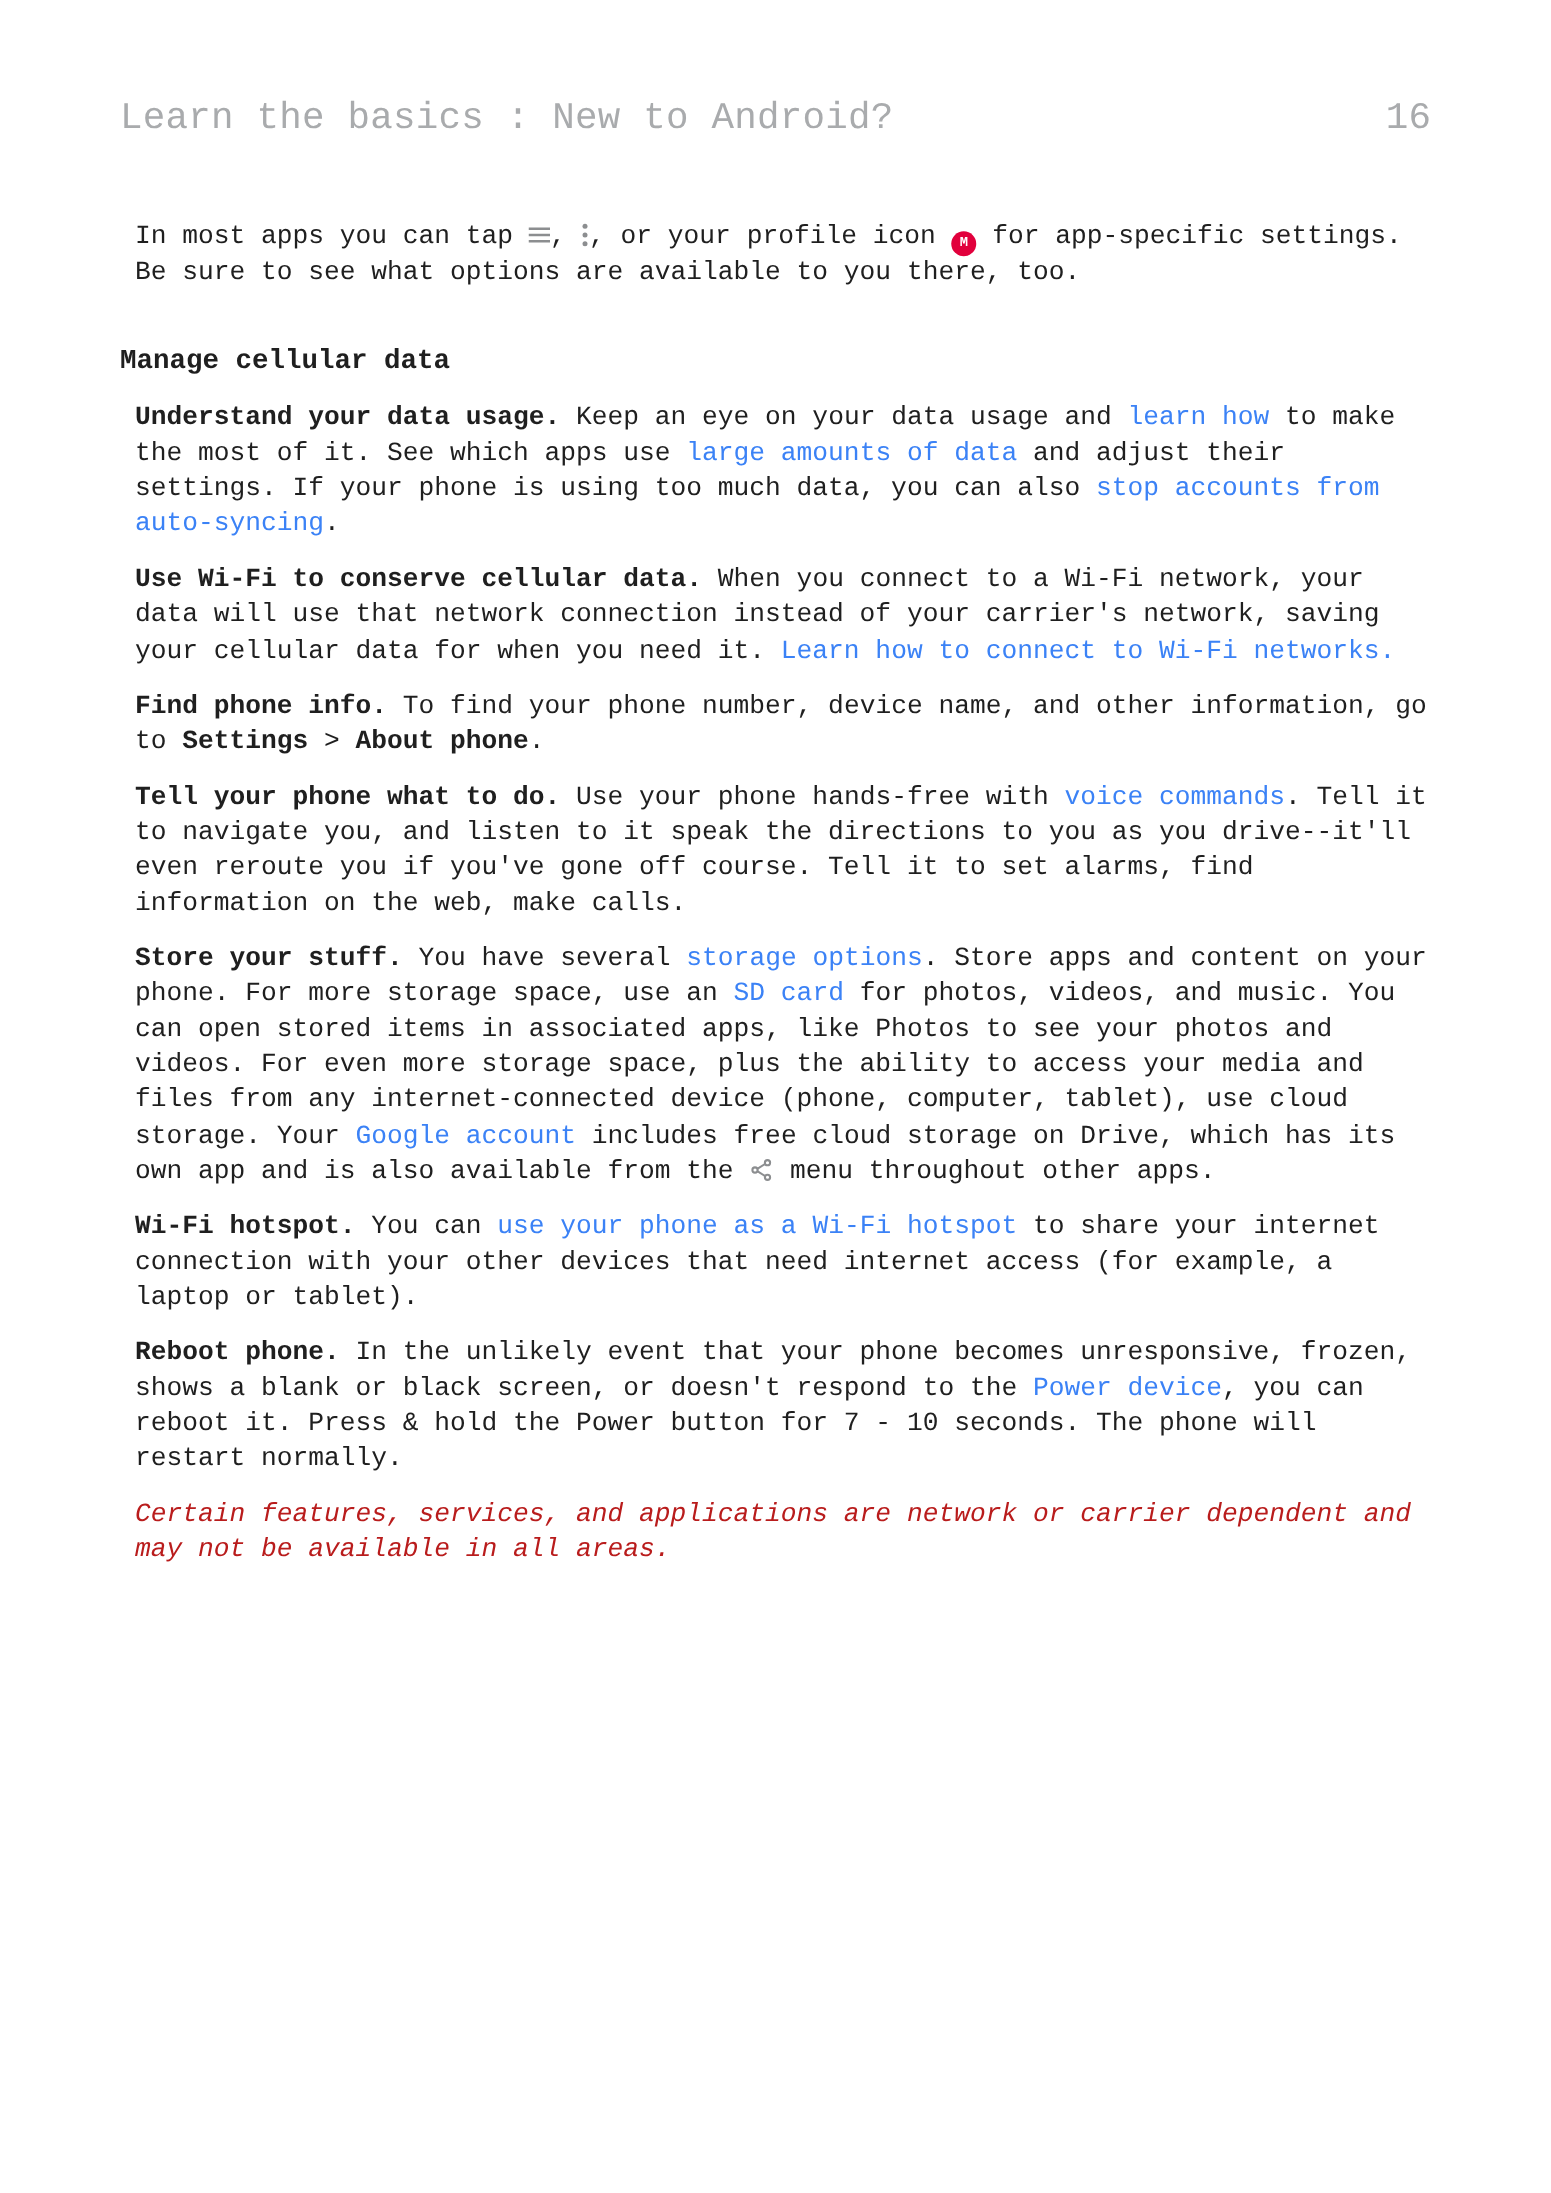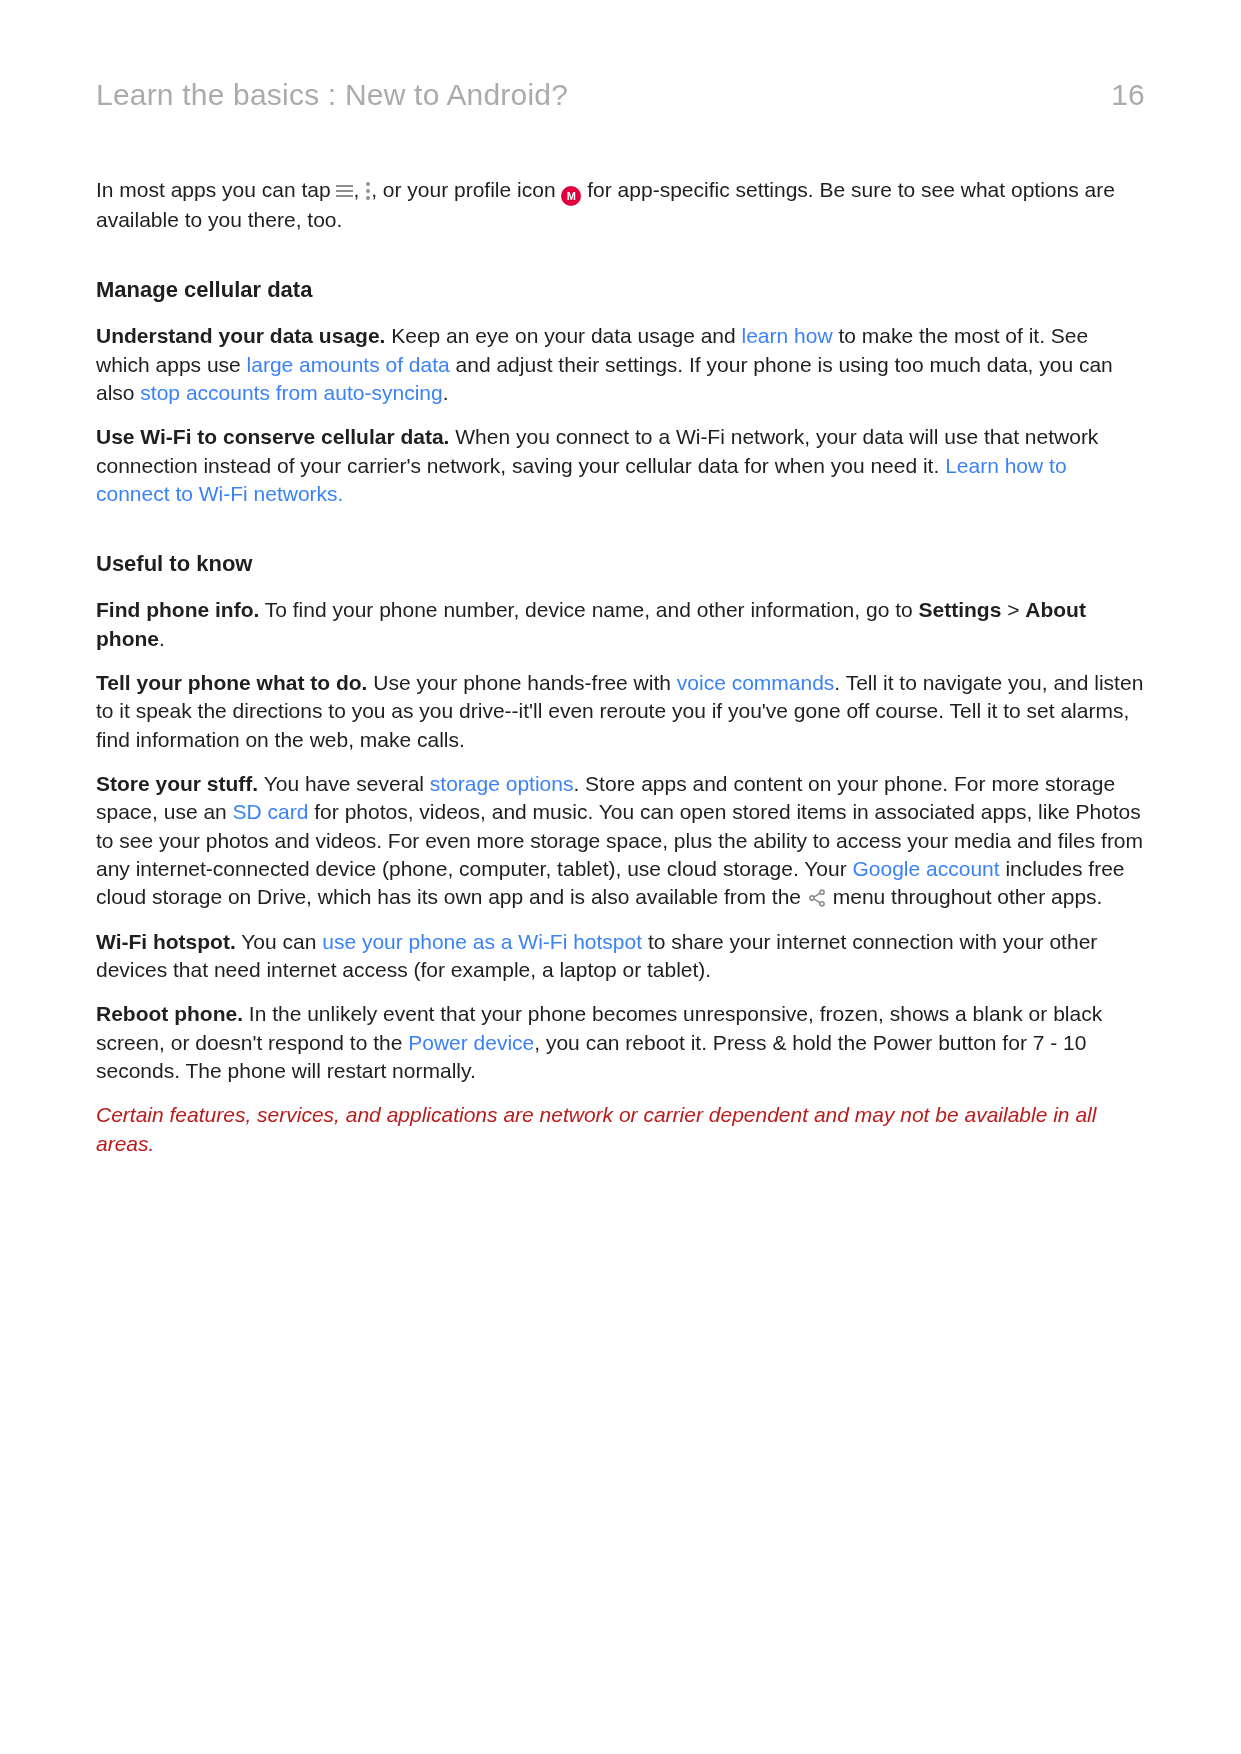--- a/index.html
+++ b/index.html
@@ -9,37 +9,38 @@
     height: 1754px;
     background: #ffffff;
     font-family: "Segoe UI", "Helvetica Neue", Arial, sans-serif;
     color: #1f1f1f;
     position: relative;
     box-sizing: border-box;
   }
   .page {
     padding: 78px 96px 0 96px;
     box-sizing: border-box;
+    font-family: Liberation Mono, monospace;
   }
   .header-row {
     display: flex;
     justify-content: space-between;
     align-items: baseline;
     color: #a9abad;
     font-size: 30px;
     font-weight: 400;
     margin-bottom: 64px;
     letter-spacing: 0.2px;
   }
   .body-text {
     font-size: 21px;
     line-height: 1.35;
     color: #1f1f1f;
   }
-  .body-text p { margin: 0 0 16px 0; }
+  .body-text p { margin: 0 0 16px 12px; }
   h2.section {
     font-size: 22px;
     font-weight: 700;
     margin: 40px 0 18px 0;
     color: #1f1f1f;
   }
   .bold { font-weight: 700; }
   .link { color: #3b82f6; text-decoration: none; cursor: pointer; }
   .italic-note {
     font-style: italic;
@@ -121,21 +122,20 @@
     <h2 class="section">Manage cellular data</h2>
 
     <p>
       <span class="bold">Understand your data usage.</span><span> Keep an eye on your data usage and </span><a class="link">learn how</a><span> to make the most of it. See which apps use </span><a class="link">large amounts of data</a><span> and adjust their settings. If your phone is using too much data, you can also </span><a class="link">stop accounts from auto-syncing</a><span>.</span>
     </p>
 
     <p>
       <span class="bold">Use Wi-Fi to conserve cellular data.</span><span> When you connect to a Wi-Fi network, your data will use that network connection instead of your carrier's network, saving your cellular data for when you need it. </span><a class="link">Learn how to connect to Wi-Fi networks.</a>
     </p>
 
-    <h2 class="section">Useful to know</h2>
 
     <p>
       <span class="bold">Find phone info.</span><span> To find your phone number, device name, and other information, go to </span><span class="bold">Settings</span><span> &gt; </span><span class="bold">About phone</span><span>.</span>
     </p>
 
     <p>
       <span class="bold">Tell your phone what to do.</span><span> Use your phone hands-free with </span><a class="link">voice commands</a><span>. Tell it to navigate you, and listen to it speak the directions to you as you drive--it'll even reroute you if you've gone off course. Tell it to set alarms, find information on the web, make calls.</span>
     </p>
 
     <p>

